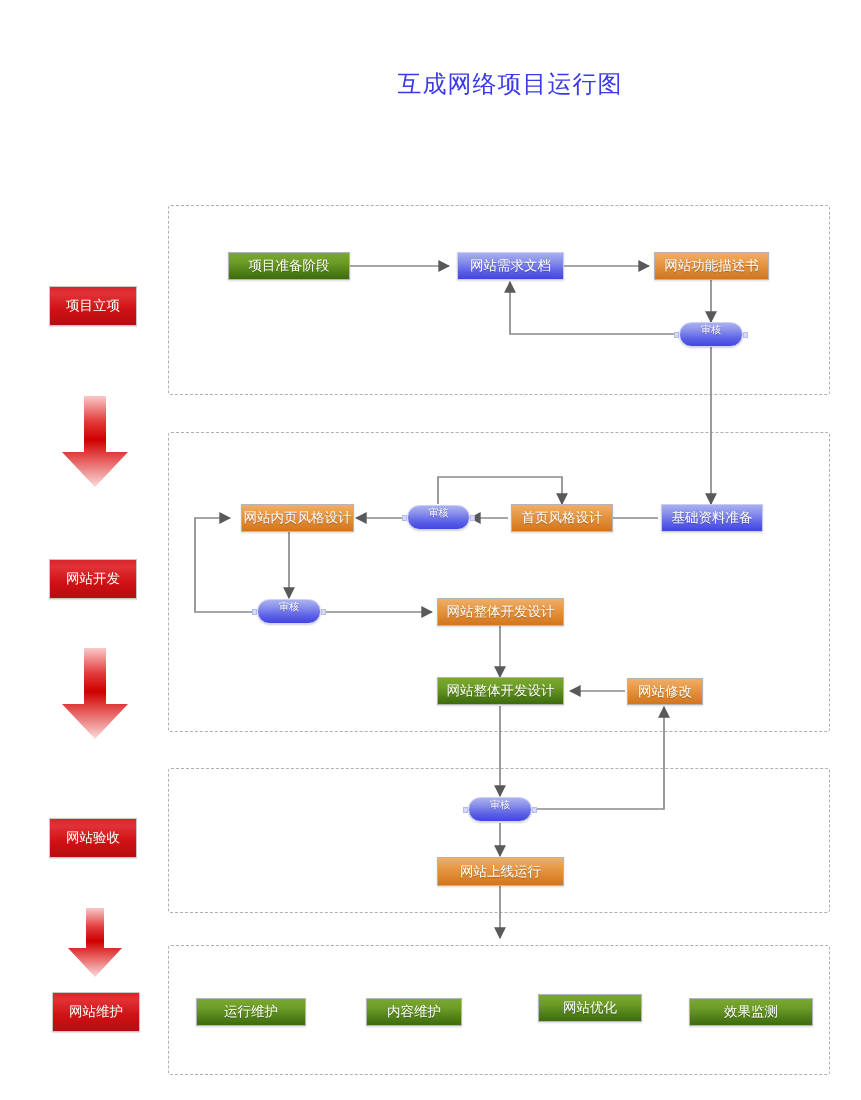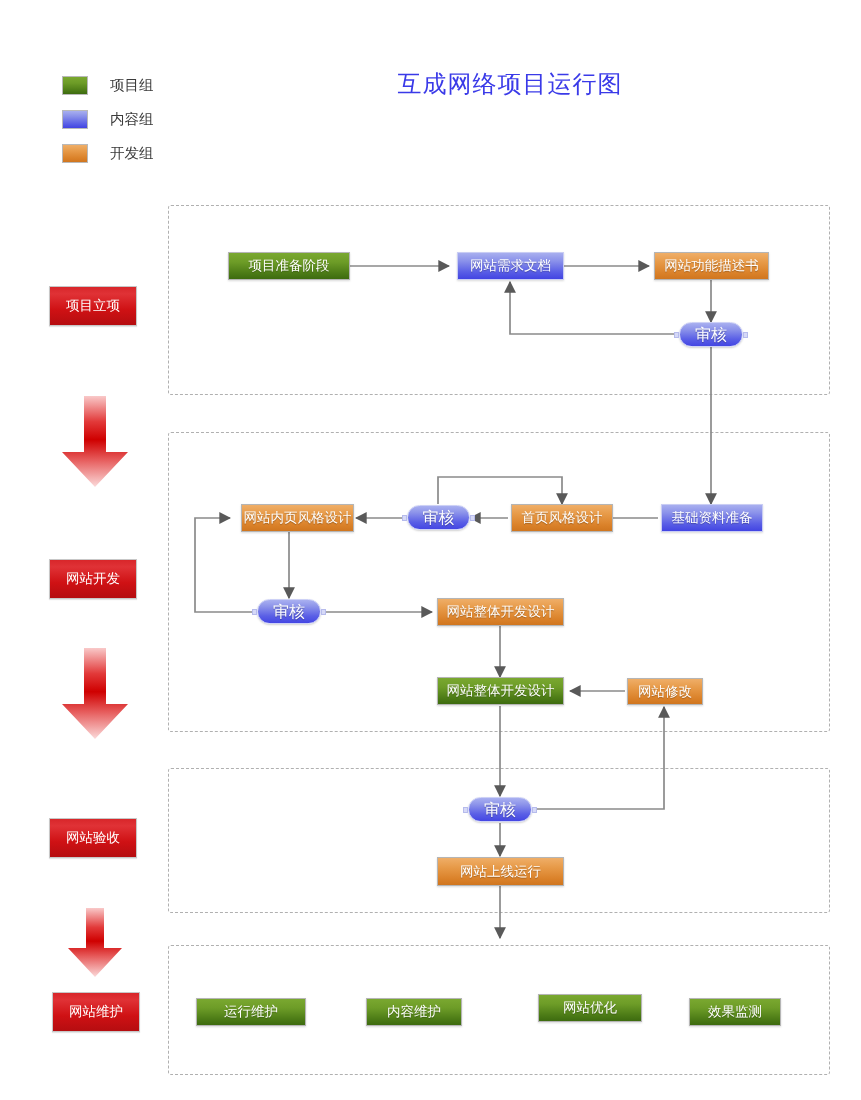--- a/index.html
+++ b/index.html
@@ -96,23 +96,23 @@
     background: linear-gradient(to bottom, #efae68 0%, #e79a48 35%, #da8129 78%, #d0761f 100%);
   }
   .node.blue {
     border-color: #c9cdf4;
     background: linear-gradient(to bottom, #a8afef 0%, #8b92ea 30%, #5a5fe6 72%, #4244e2 100%);
   }
   .pill {
     position: absolute;
     box-sizing: border-box;
     display: flex;
-    align-items: flex-end;
+    align-items: flex-start;
     justify-content: center;
-    font-size: 16px;
+    font-size: 10px;
     color: #ffffff;
     text-shadow: 0 1px 1px rgba(0,0,0,0.3);
     white-space: nowrap;
     border: 1px solid #cdd1f6;
     border-radius: 999px;
     background: linear-gradient(to bottom, #a9b0f0 0%, #8d94ea 28%, #5a5fe6 70%, #4446e3 100%);
     box-shadow: 0 1px 2px rgba(0,0,0,0.18);
   }
   .pill .nub {
     position: absolute;
@@ -135,34 +135,20 @@
     width: 861px;
     height: 1100px;
     pointer-events: none;
   }
 </style>
 </head>
 <body>
 
 <div id="stage">
 
-  <div class="legend">
-    <div class="legend-row">
-      <span class="legend-swatch" style="background:linear-gradient(to bottom,#7aa830 0%,#6d9c27 35%,#4e7d17 78%,#3d6b0f 100%);"></span>
-      <span class="legend-label">项目组</span>
-    </div>
-    <div class="legend-row">
-      <span class="legend-swatch" style="background:linear-gradient(to bottom,#a8afef 0%,#8b92ea 30%,#5a5fe6 75%,#4244e2 100%);"></span>
-      <span class="legend-label">内容组</span>
-    </div>
-    <div class="legend-row">
-      <span class="legend-swatch" style="background:linear-gradient(to bottom,#efae68 0%,#e79a48 35%,#da8129 78%,#d0761f 100%);"></span>
-      <span class="legend-label">开发组</span>
-    </div>
-  </div>
 
   <div class="chart-title">互成网络项目运行图</div>
 
   <div class="panel" style="left:168px; top:205px; width:662px; height:190px;"></div>
   <div class="panel" style="left:168px; top:432px; width:662px; height:300px;"></div>
   <div class="panel" style="left:168px; top:768px; width:662px; height:145px;"></div>
   <div class="panel" style="left:168px; top:945px; width:662px; height:130px;"></div>
 
   <div class="stage-label" style="left:49px; top:286px;">
       <span>项目立项</span>
@@ -279,17 +265,17 @@
 
   <div class="node green" style="left:196px; top:998px; width:110px; height:28px;">
     <span>运行维护</span>
   </div>
   <div class="node green" style="left:366px; top:998px; width:96px; height:28px;">
     <span>内容维护</span>
   </div>
   <div class="node green" style="left:538px; top:994px; width:104px; height:28px;">
     <span>网站优化</span>
   </div>
-  <div class="node green" style="left:689px; top:998px; width:92px; height:28px;">
+  <div class="node green" style="left:689px; top:998px; width:124px; height:28px;">
     <span>效果监测</span>
   </div>
 
 </div>
 
 </body></html>

